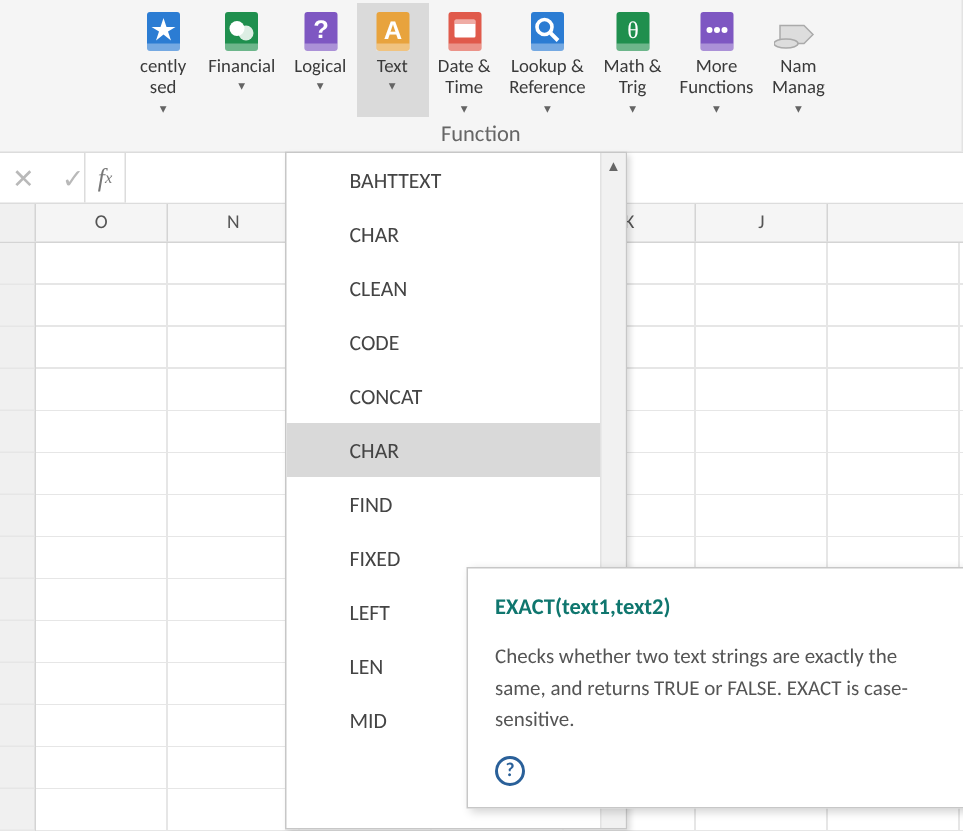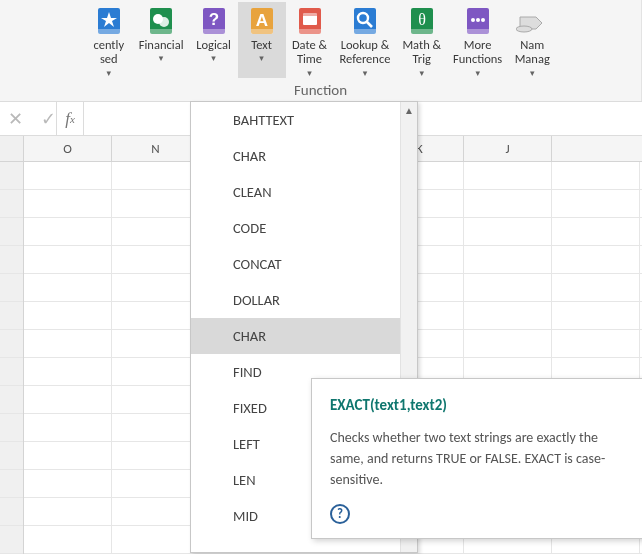--- a/index.html
+++ b/index.html
@@ -369,21 +369,20 @@
   <div class="cells"></div>
 </div>
 
 <div class="dropdown">
   <div class="dd-list" id="dd-list">
       <div class="dd-item">BAHTTEXT</div>
       <div class="dd-item">CHAR</div>
       <div class="dd-item">CLEAN</div>
       <div class="dd-item">CODE</div>
       <div class="dd-item">CONCAT</div>
-      <div class="dd-item">DOLLAR</div>
       <div class="dd-item hover">CHAR</div>
       <div class="dd-item">FIND</div>
       <div class="dd-item">FIXED</div>
       <div class="dd-item">LEFT</div>
       <div class="dd-item">LEN</div>
       <div class="dd-item">MID</div>
     </div>
   <div class="dd-scroll">
     <span class="arrow">▲</span>
   </div>

